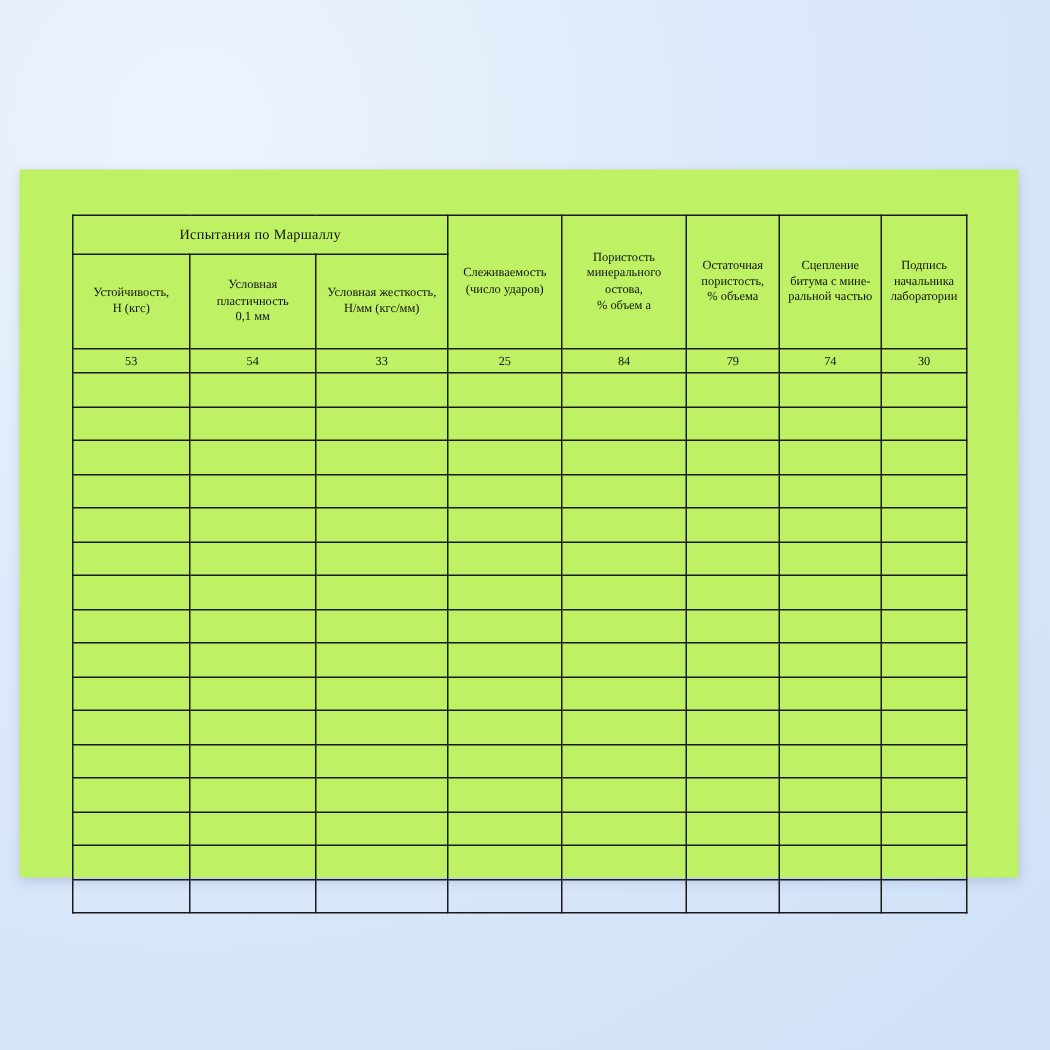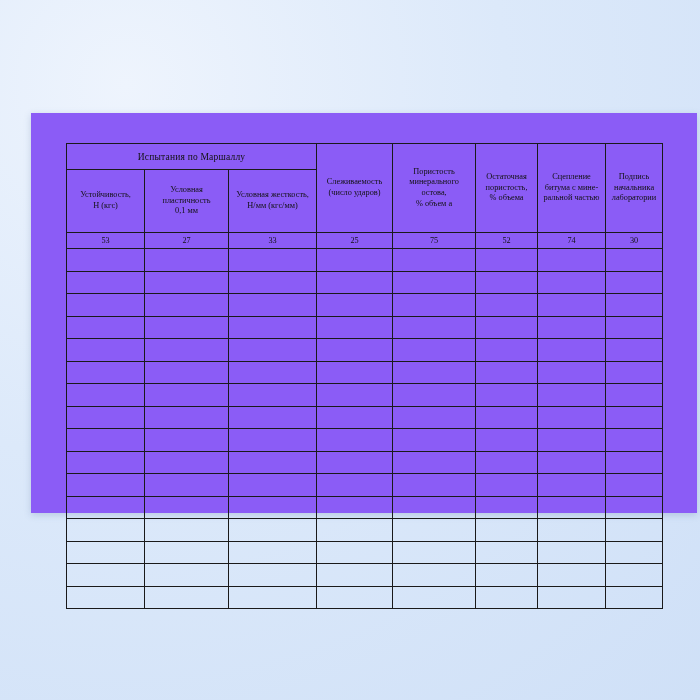--- a/index.html
+++ b/index.html
@@ -14,25 +14,25 @@
     overflow: hidden;
   }
   #bg-gradient {
     position: absolute;
     inset: 0;
     background:
       radial-gradient(circle at 18% 12%, #eef4fd 0%, #dce9fa 45%, #cfe0f7 100%);
   }
   #page-sheet {
     position: absolute;
-    left: 31px;
+    left: 13px;
     top: 113px;
     width: 666px;
-    height: 400px;
-    background: #8b5cf6;
+    height: 472px;
+    background: #bef264;
     box-shadow: 0 2px 7px rgba(60, 90, 140, 0.22);
   }
   #table-wrap {
     position: absolute;
     left: 35px;
     top: 30px;
     width: 596px;
   }
   table.doc-table {
     border-collapse: collapse;
@@ -109,25 +109,25 @@
             <td class="tall-head" rowspan="2">Сцепление<br>битума с мине-<br>ральной частью</td>
             <td class="tall-head" rowspan="2">Подпись<br>начальника<br>лаборатории</td>
           </tr>
           <tr>
             <td class="col-head">Устойчивость,<br>Н (кгс)</td>
             <td class="col-head">Условная<br>пластичность<br>0,1 мм</td>
             <td class="col-head">Условная жесткость,<br>Н/мм (кгс/мм)</td>
           </tr>
           <tr class="num-row">
             <td>53</td>
-            <td>27</td>
+            <td>54</td>
             <td>33</td>
             <td>25</td>
-            <td>75</td>
-            <td>52</td>
+            <td>84</td>
+            <td>79</td>
             <td>74</td>
             <td>30</td>
           </tr>
           <tr class="data-row">
             <td></td>
             <td></td>
             <td></td>
             <td></td>
             <td></td>
             <td></td>

